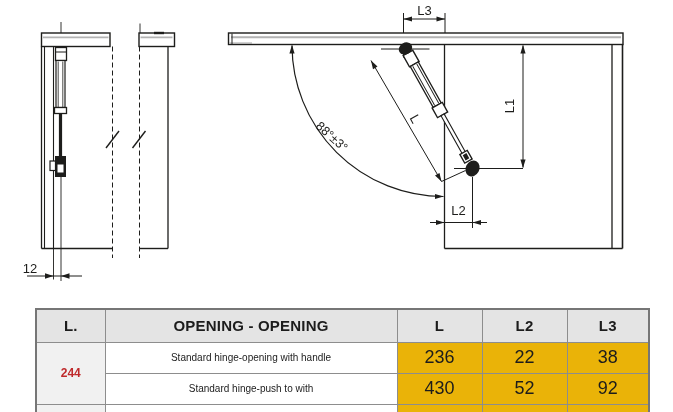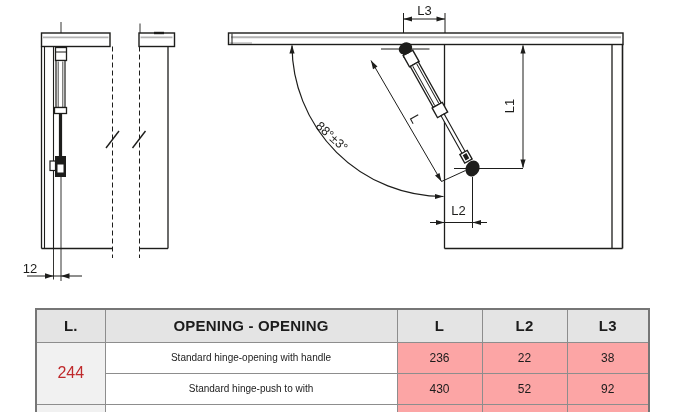--- a/index.html
+++ b/index.html
@@ -17,23 +17,23 @@
   }
   .spec-table th,.spec-table td{
     border:1px solid #8d8d8d;text-align:center;vertical-align:middle;
     padding:0;color:#1c1c1c;overflow:hidden;white-space:nowrap;
   }
   .spec-table thead tr{height:33px;}
   .spec-table tbody tr{height:31px;}
   .spec-table tr.stub{height:20px;}
   .spec-table th{background:#e4e4e4;font-size:15px;font-weight:700;letter-spacing:.2px;}
   .spec-table td.desc{background:#ffffff;font-size:10px;font-weight:400;}
-  .spec-table td.num{background:#fca5a5;font-size:12px;font-weight:400;}
+  .spec-table td.num{background:#eab308;font-size:18px;font-weight:400;}
   .spec-table td.group-cell,.spec-table td.group-stub{background:#f1f1f1;}
-  .spec-table td.group-cell{color:#bf2a2c;font-size:16px;font-weight:400;}
+  .spec-table td.group-cell{color:#bf2a2c;font-size:12px;font-weight:700;}
   .spec-table tr.stub td{border-bottom:none;}
 </style>
 </head>
 <body>
 
 <div class="page">
 
   <svg class="drawing" width="673" height="300" viewBox="0 0 673 300">
 
     <g stroke="#1d1d1b" fill="none" stroke-width="1.2">

